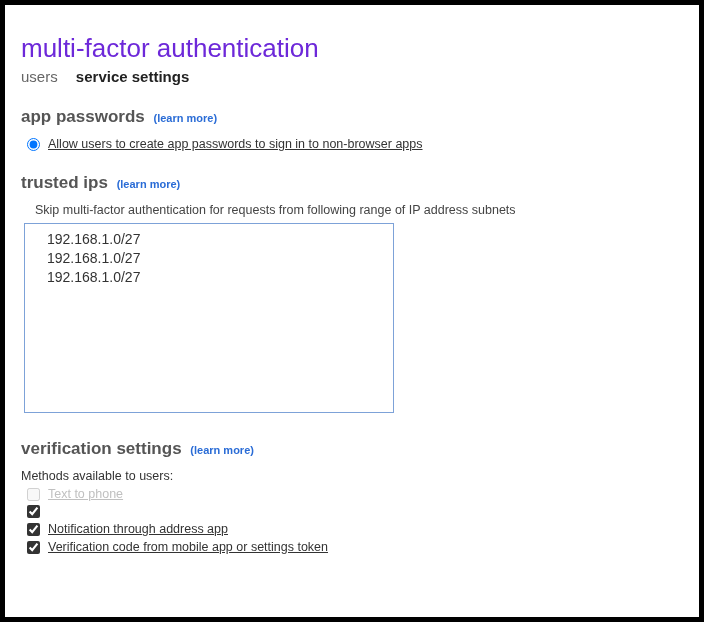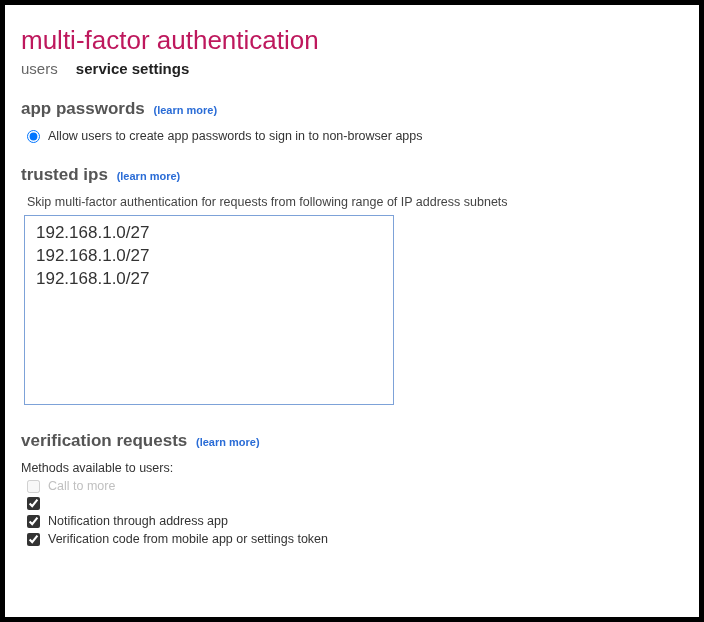--- a/index.html
+++ b/index.html
@@ -10,22 +10,22 @@
     width:704px;
     height:622px;
     border:5px solid #000;
     padding:12px 16px 8px 16px;
     color:#333;
     overflow:hidden;
   }
   .title {
     font-size:26px;
     font-weight:300;
-    color:#be185d;
-    margin:8px 0 4px 0;
+    color:#6d28d9;
+    margin:16px 0 4px 0;
   }
   .tabs {
     font-size:15px;
     color:#555;
     margin-bottom:22px;
   }
   .tabs span { margin-right:14px; font-weight:400; }
   .tabs .inactive { color:#666; font-weight:400;text-align:center; }
   .tabs .active { color:#222; font-weight:600;text-align:center; }
   .section-heading {
@@ -39,37 +39,38 @@
     color:#2a6cd6;
     cursor:pointer;
     margin-left:4px;
   }
   .radio-row, .check-row {
     display:flex;
     align-items:flex-end;
     font-size:12.5px;
     color:#333;
     margin:4px 0 4px 6px;
+    text-decoration:underline;
   }
   .radio-row input, .check-row input { margin:0 8px 0 0; }
   .check-row input[type=checkbox] { accent-color:#333; width:13px; height:13px; }
   .check-row.disabled { color:#c0c0c0; }
   .subtext {
     font-size:12.5px;
     color:#444;
-    margin:8px 0 6px 6px;
+    margin:8px 0 6px 14px;
   }
   textarea.ip-box {
     width:370px;
     height:190px;
     border:1px solid #7da2d8;
     font-family:"Segoe UI", Arial, sans-serif;
-    font-size:17px;
+    font-size:14px;
     color:#333;
-    padding:6px 11px;
+    padding:6px 22px;
     resize:none;
     outline:none;
     margin-left:3px;
     line-height:1.35;
   }
   .block { margin-bottom:22px; }
   .methods-label { font-size:12.5px; color:#333; margin:6px 0 4px 0; }
 </style>
 </head>
 <body>
@@ -98,27 +99,27 @@
     <span class="learn-link">(learn more)</span>
   </div>
   <div class="subtext">Skip multi-factor authentication for requests from following range of IP address subnets</div>
   <textarea class="ip-box" style="">192.168.1.0/27
 192.168.1.0/27
 192.168.1.0/27</textarea>
 </div>
 
 <div class="block" style="margin-bottom:0;">
   <div class="section-heading">
-    <span>verification requests</span>
+    <span>verification settings</span>
     <span class="learn-link">(learn more)</span>
   </div>
   <div class="methods-label">Methods available to users:</div>
   <label class="check-row disabled">
     <input type="checkbox" disabled="" style="">
-    <span>Call to more</span>
+    <span>Text to phone</span>
   </label>
   <label class="check-row">
     <input type="checkbox" checked="" style="">
   </label>
   <label class="check-row">
     <input type="checkbox" checked="" style="">
     <span>Notification through address app</span>
   </label>
   <label class="check-row">
     <input type="checkbox" checked="" style="">

